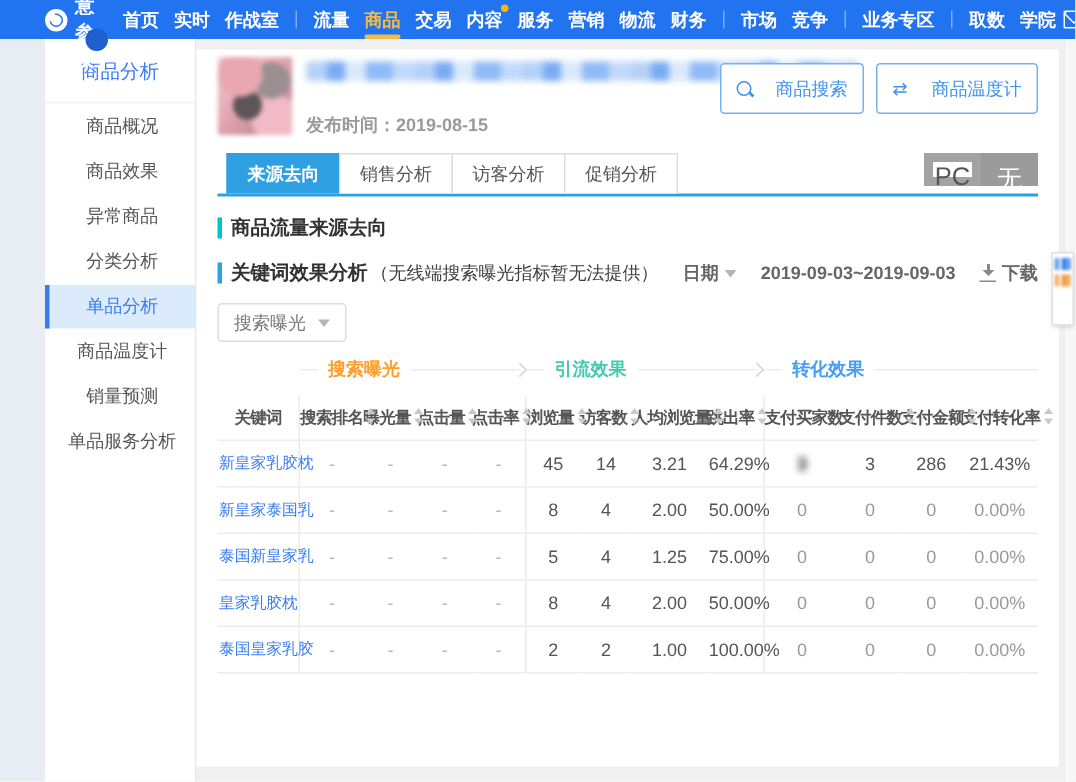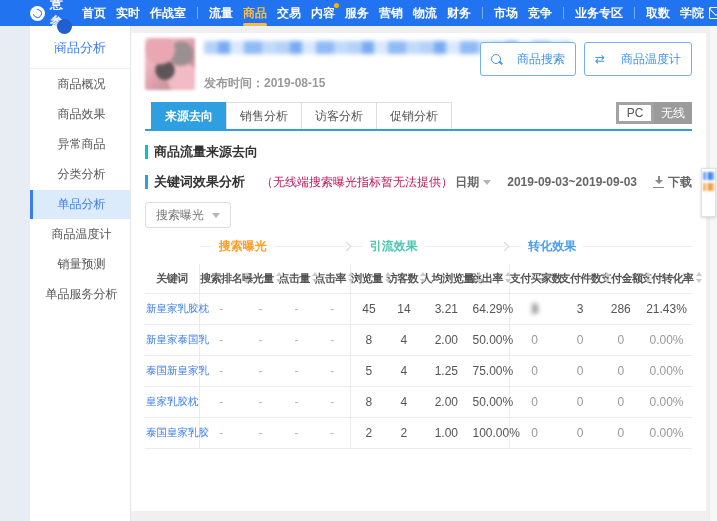--- a/index.html
+++ b/index.html
@@ -53,28 +53,28 @@
     background:#fff;border-radius:3px;font-size:12px;padding:16px 10px;height:24px;cursor:pointer;font-family:inherit;}
   .mag{width:8px;height:8px;border:1.5px solid #3f92ee;border-radius:50%;position:relative;flex:none;}
   .mag::after{content:"";position:absolute;left:7px;top:7px;width:4px;height:1.5px;background:#3f92ee;transform:rotate(45deg);}
   .swap{font-size:12px;line-height:1;}
   
   .tabs-row{display:flex;align-items:flex-end;margin-top:8px;position:relative;border-bottom:2px solid #2e9fe0;padding-left:6px;}
   .tab{border:1px solid #ddd;border-bottom:none;background:#fff;padding:0 13px;height:26px;line-height:26px;
     font-size:12px;color:#555;margin-right:-1px;cursor:pointer;}
   .tab.active{background:#2e9fe0;color:#fff;border-color:#2e9fe0;font-weight:bold;}
   .device{position:absolute;right:0;bottom:5px;display:flex;}
-  .dev{width:38px;height:22px;font-size:12px;border:3px solid #a3a3a3;background:#fff;color:#555;cursor:pointer;font-family:inherit;padding:0;}
+  .dev{width:38px;height:22px;font-size:17px;border:6px solid #a3a3a3;background:#fff;color:#555;cursor:pointer;font-family:inherit;padding:0;}
   .dev.active{background:#9b9b9b;color:#fff;border-color:#9b9b9b;}
   
   .section{display:flex;align-items:center;margin-top:12px;font-size:13px;color:#333;font-weight:bold;}
   .bar{width:3px;height:14px;margin-right:6px;flex:none;}
   .bar.teal{background:#00c4cc;}
   .bar.blue{background:#2e9fe0;}
-  .note{color:#be185d;font-weight:normal;font-size:12px;margin-left:16px;}
+  .note{color:#404040;font-weight:normal;font-size:12px;margin-left:2px;}
   .sec-right{margin-left:auto;display:flex;align-items:center;gap:16px;font-weight:bold;font-size:12px;color:#666;}
   .datesel{display:inline-flex;align-items:center;gap:4px;cursor:pointer;}
   .caret{width:0;height:0;border-left:4px solid transparent;border-right:4px solid transparent;border-top:5px solid #b5b5b5;display:inline-block;}
   .daterange{cursor:pointer;}
   .dl{display:inline-flex;align-items:center;gap:4px;cursor:pointer;color:#666;}
   .dl-ic{width:11px;height:11px;position:relative;display:inline-block;border-bottom:1.5px solid #888;}
   .dl-ic::before{content:"";position:absolute;left:4.5px;top:0;width:2px;height:5px;background:#888;}
   .dl-ic::after{content:"";position:absolute;left:1.5px;top:4px;border-left:4px solid transparent;border-right:4px solid transparent;border-top:4px solid #888;}
   
   .notice{display:flex;align-items:center;justify-content:center;margin:26px 0 28px;font-size:12px;color:#666;gap:8px;}

